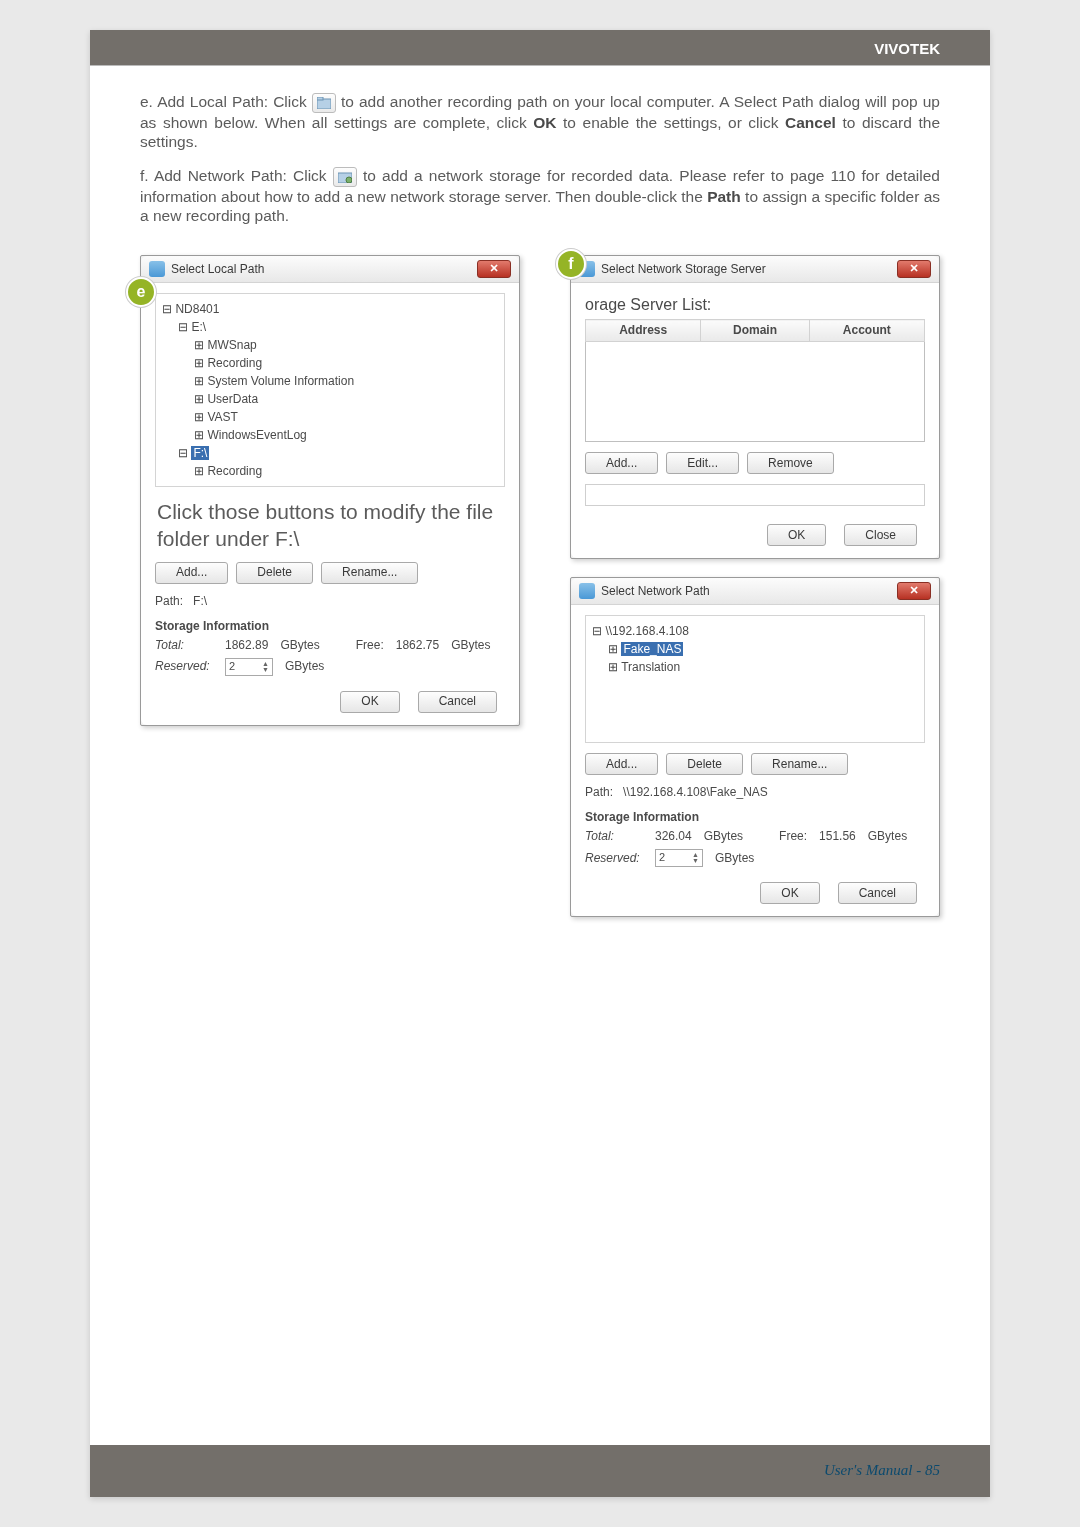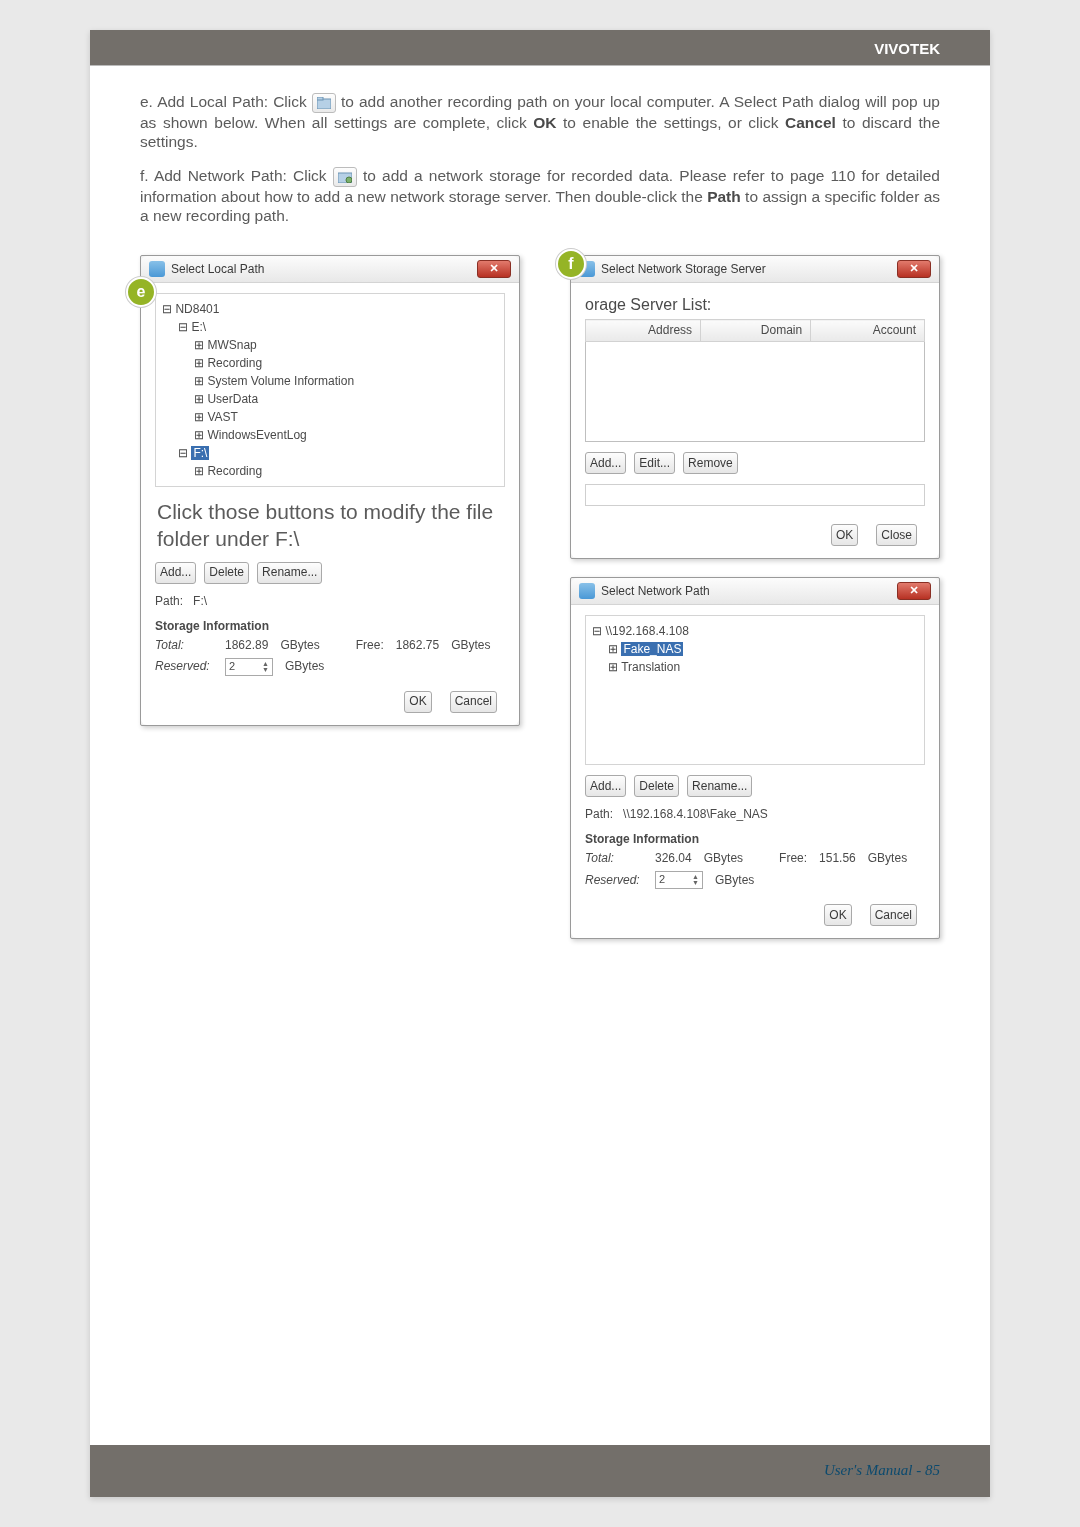--- a/index.html
+++ b/index.html
@@ -93,21 +93,21 @@
   .tree { line-height:1.5; color:#4a4a4a; }
   .tree .node { white-space:nowrap; }
   .tree .l0 { padding-left:0; }
   .tree .l1 { padding-left:16px; }
   .tree .l2 { padding-left:32px; }
   .tree .sel { background:#3a6fb0; color:#fff; padding:0 2px; }
   .caption { font-size:21px; color:#5b5b5b; margin:12px 0 10px 2px; line-height:1.25;}
   .btnrow { display:flex; gap:0; margin-bottom:10px;}
   .btn {
     display:inline-flex; align-items:center; justify-content:center;
-    height:22px; padding:0 4px;
+    height:22px; padding:0 20px;
     background:linear-gradient(#fdfdfd,#e6e6e6);
     border:1px solid #a9a9a9; border-radius:3px;
     color:#3a3a3a; font-size:12px;
     margin-right:8px;
   }
   .pathline { margin:6px 0 10px; color:#4a4a4a;}
   .storage-title { font-weight:bold; margin-bottom:4px; color:#4a4a4a;}
   .storageline { display:flex; gap:12px; align-items:center; margin-bottom:5px; color:#4a4a4a;}
   .storageline .lbl { width:58px;font-style:italic;}
   .spin {
@@ -117,21 +117,21 @@
   }
   .spin .arrows { display:flex; flex-direction:column; font-size:7px; line-height:6px; color:#666;}
   .actionrow { display:flex; justify-content:flex-end; gap:10px; padding:10px 0 2px; }
   
   .srv-list-label { font-size:16px; color:#4a4a4a; padding:2px 0 4px;}
   table.srv {
     width:100%; border-collapse:collapse; font-size:12px;
     background:#fff; border:1px solid #bfbfbf;
   }
   table.srv th {
-    text-align:right; font-weight:normal; padding:3px 8px;
+    text-align:center; font-weight:bold; padding:3px 8px;
     background:linear-gradient(#fbfbfb,#e9e9e9);
     border:1px solid #d2d2d2; color:#4a4a4a;
   }
   table.srv td { padding:3px 8px; border:1px solid #d2d2d2;}
   table.srv tr.sel td { background:#2f6fb3; color:#fff; }
   .srv-body { background:#fff; height:100px; border:1px solid #bfbfbf; border-top:none;}
   .footer {
     position:absolute; bottom:18px; right:50px;
     color:#0c4a6e; font-style:italic; font-size:15px;font-family:Liberation Serif, serif;
   }
@@ -274,21 +274,21 @@
           </div>
         </div>
 
         <div class="dlg">
           <div class="dlg-title">
             <span class="iconball"></span>
             <span class="ttl">Select Network Path</span>
             <span class="closebtn">✕</span>
           </div>
           <div class="dlg-body">
-            <div class="tree" style="border:1px solid #d4d4d4; padding:6px; background:#fff; height:150px;">
+            <div class="tree" style="border:1px solid #d4d4d4; padding:6px; background:#fff; height:128px;">
               <div class="node l0">⊟ <span>\\192.168.4.108</span></div>
               <div class="node l1">⊞ <span class="sel">Fake_NAS</span></div>
               <div class="node l1">⊞ <span>Translation</span></div>
             </div>
 
             <div class="btnrow" style="margin-top:10px">
               <span class="btn">Add...</span>
               <span class="btn">Delete</span>
               <span class="btn">Rename...</span>
             </div>

